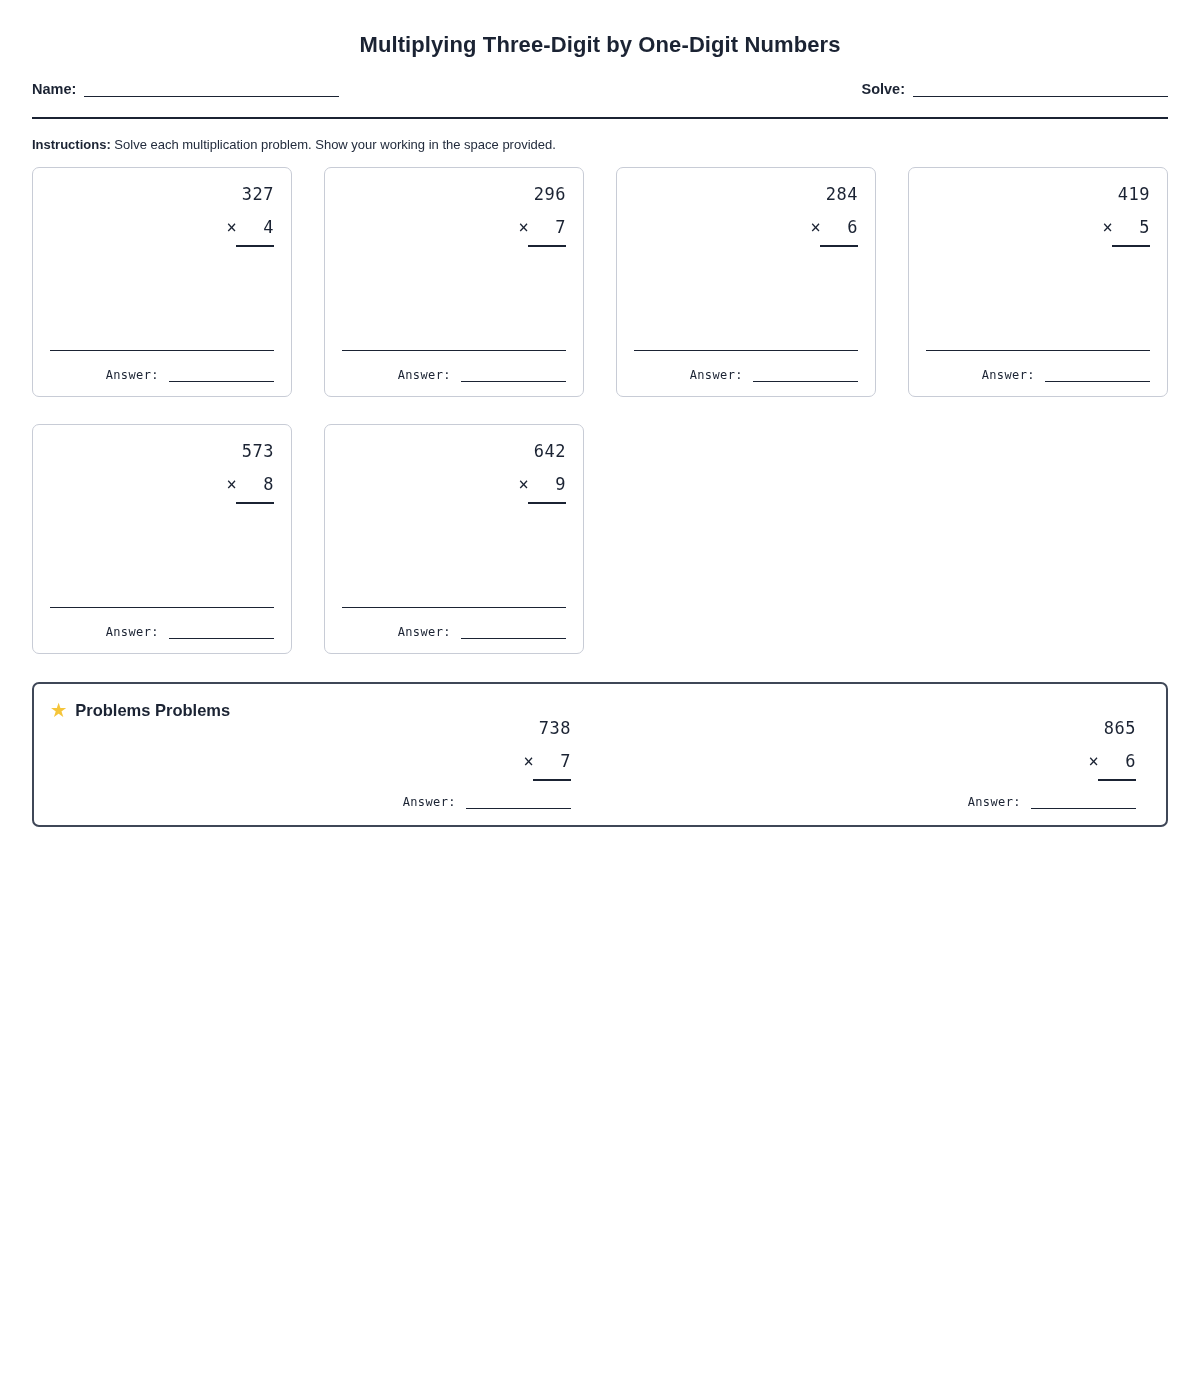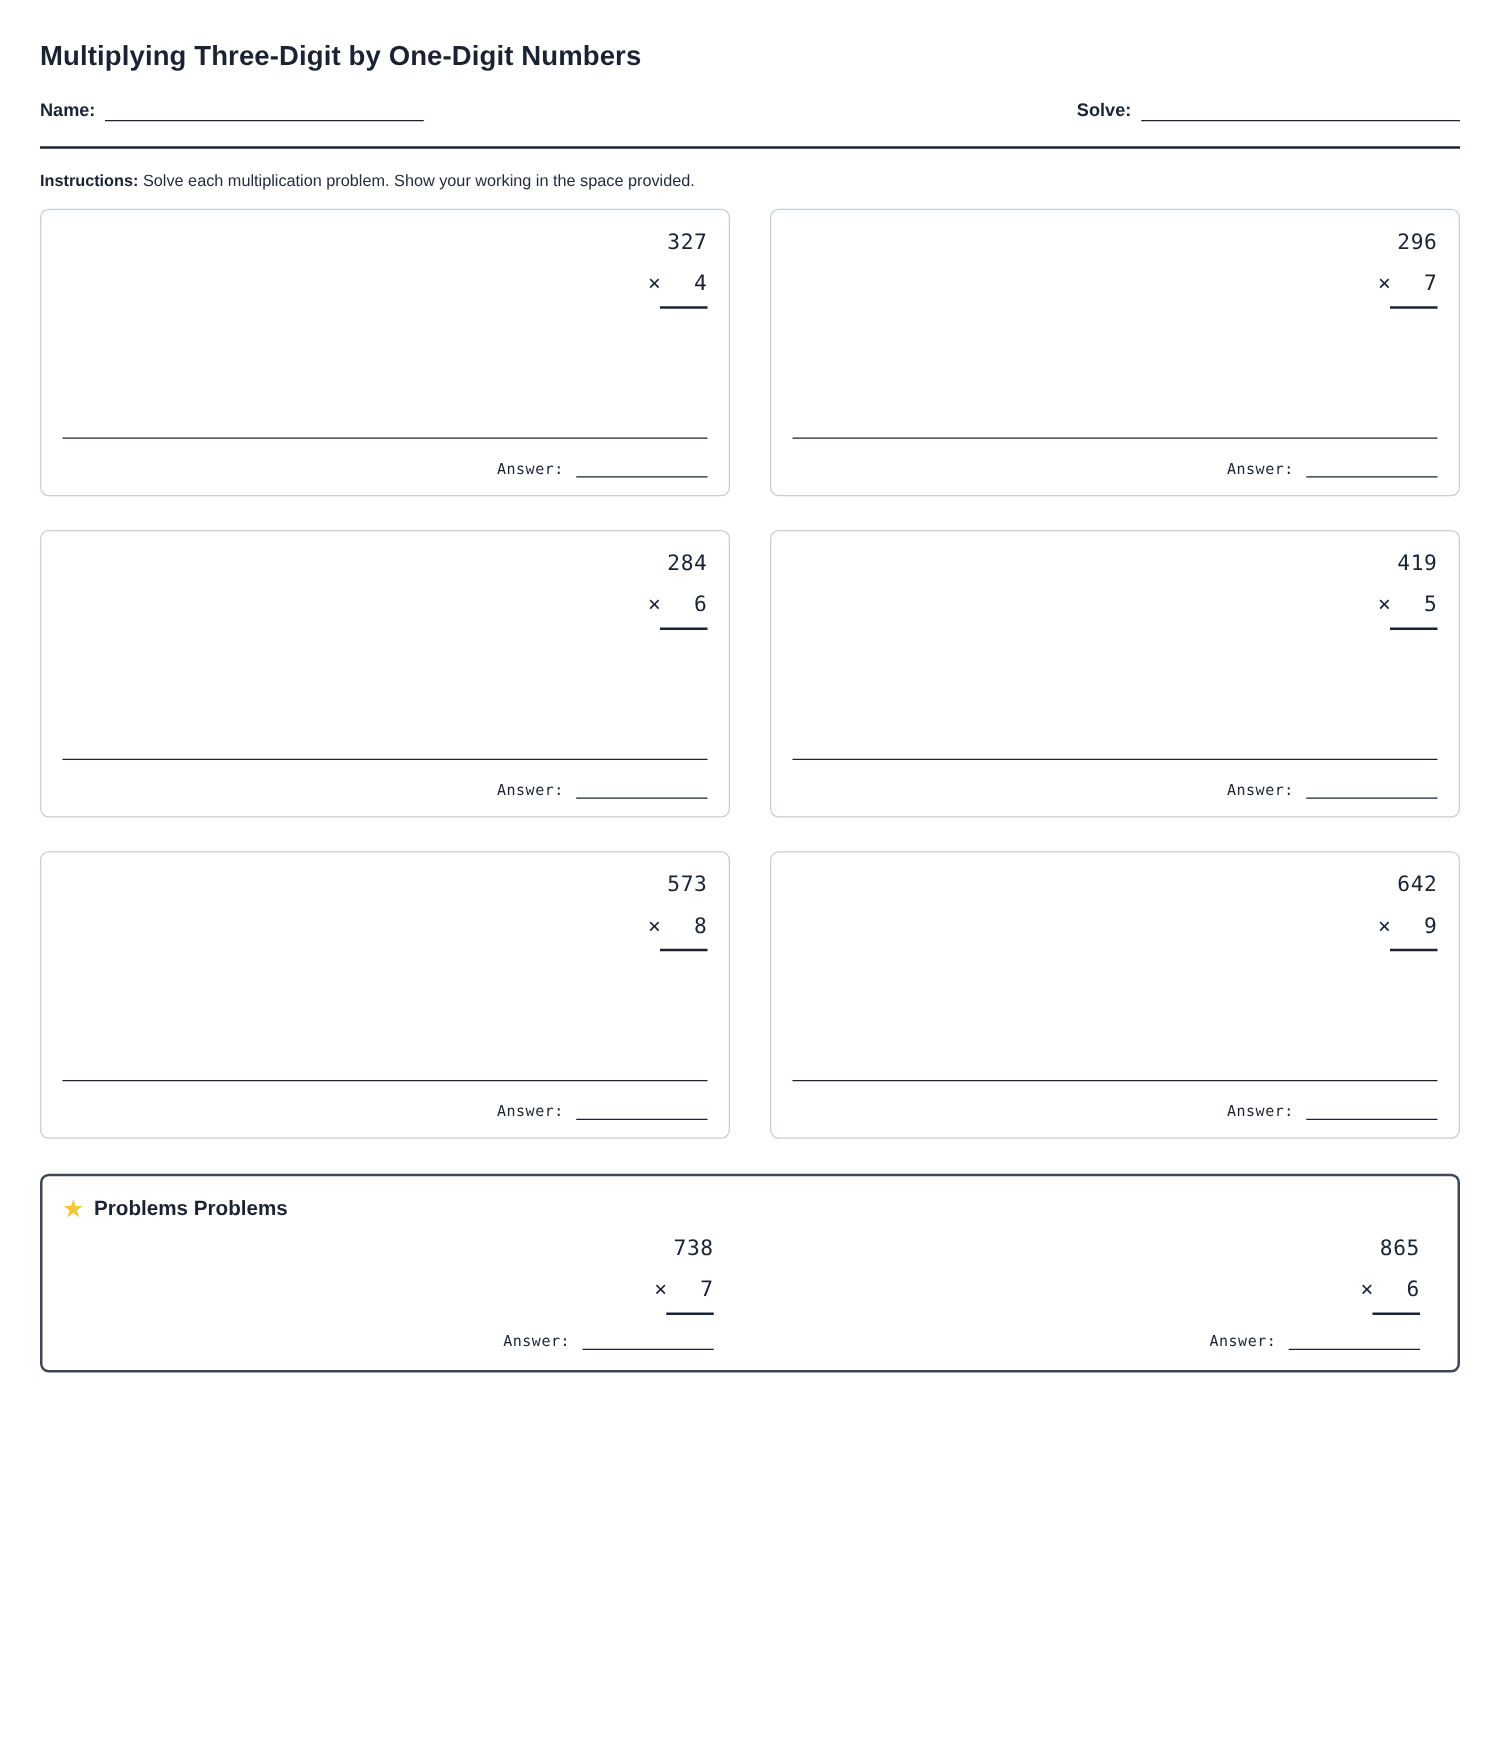--- a/index.html
+++ b/index.html
@@ -20,21 +20,21 @@
     width: 1200px;
     height: 1400px;
     box-sizing: border-box;
     padding: 0 32px;
   }
 
   
   .worksheet-title {
     margin: 0;
     padding-top: 32px;
-    text-align: left;
+    text-align: center;
     font-size: 22px;
     font-weight: bold;
     letter-spacing: 0.1px;
     color: #1b2333;
   }
 
   
   .namedate-row {
     display: flex;
     justify-content: space-between;
@@ -71,21 +71,21 @@
   }
   .instructions .ins-label {
     font-weight: bold;
     color: #1b2333;
   }
 
   
   .problem-grid {
     margin-top: 11px;
     display: grid;
-    grid-template-columns: 1fr 1fr;
+    grid-template-columns: 1fr 1fr 1fr 1fr;
     column-gap: 32px;
     row-gap: 27px;
   }
 
   .problem-box {
     position: relative;
     box-sizing: border-box;
     height: 230px;
     border: 1px solid #c8ccd6;
     border-radius: 7px;
@@ -159,21 +159,20 @@
     font-size: 16.5px;
     font-weight: bold;
     color: #1b2333;
   }
   .star-icon {
     font-size: 17px;
     line-height: 1;
     color: #f5c53a;
   }
   .challenge-grid {
-    margin-top: 14px;
     display: grid;
     grid-template-columns: 1fr 1fr;
     column-gap: 32px;
   }
   .challenge-item {
     display: flex;
     flex-direction: column;
     padding-right: 13px;
     box-sizing: border-box;
   }

